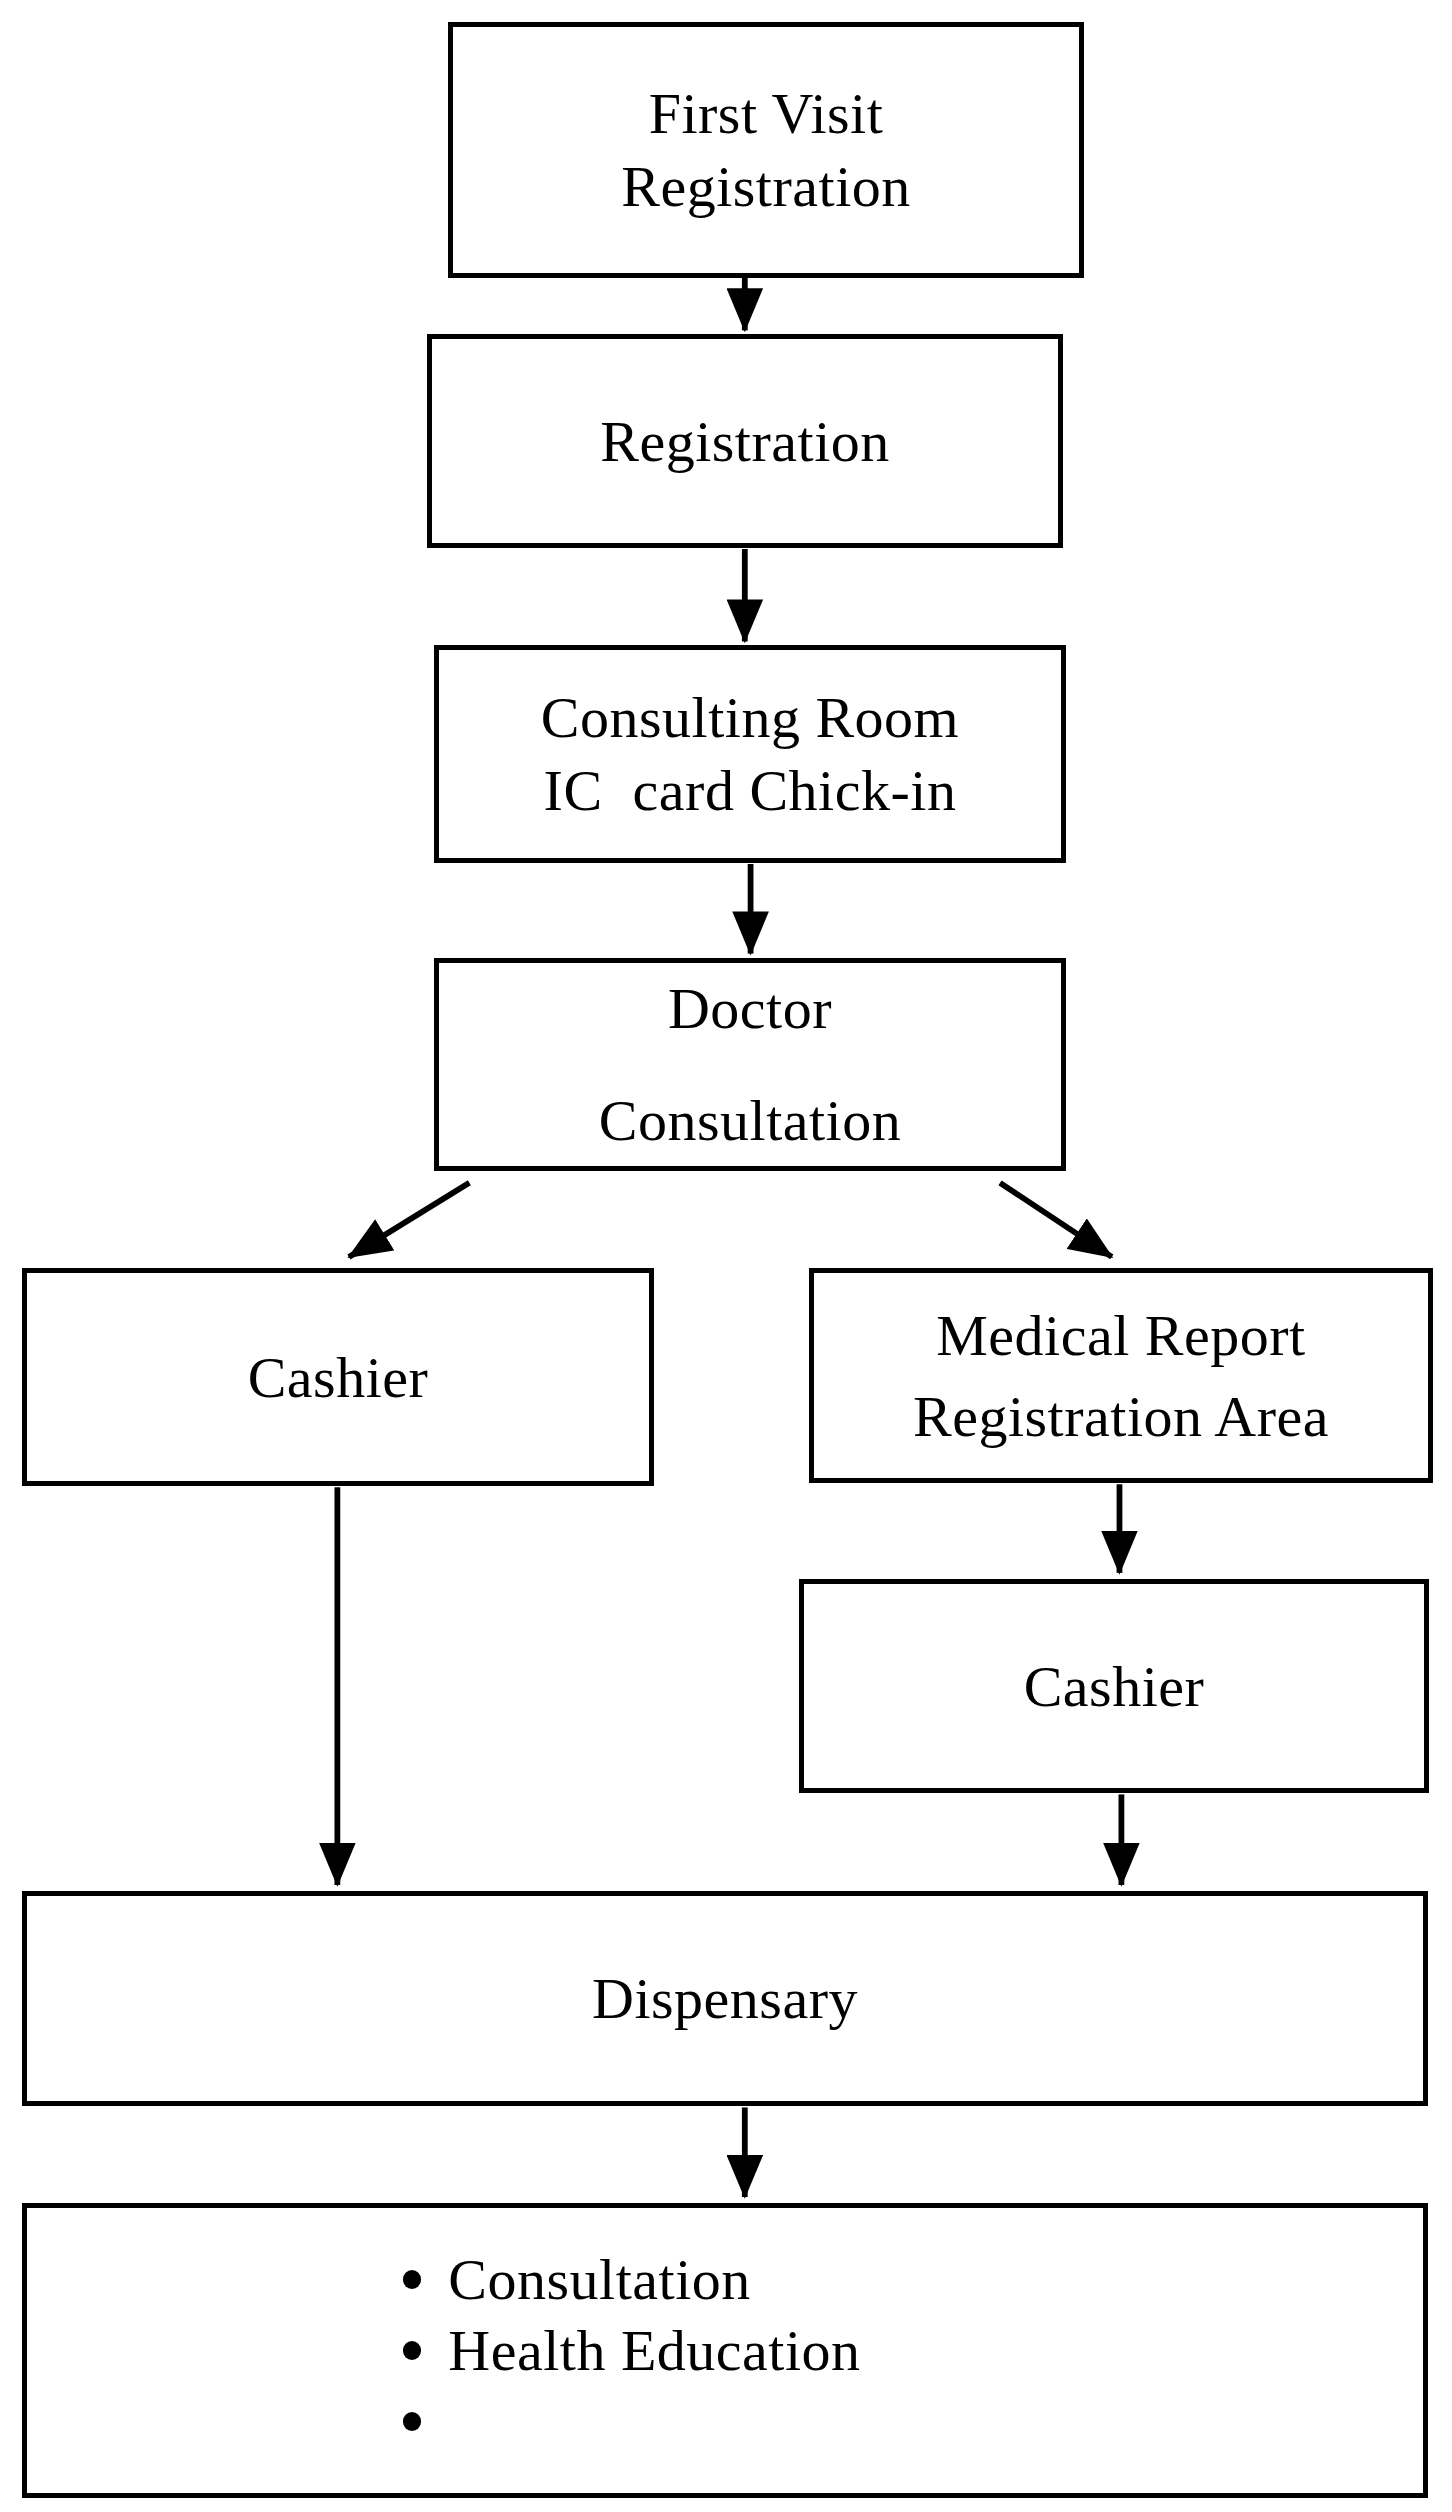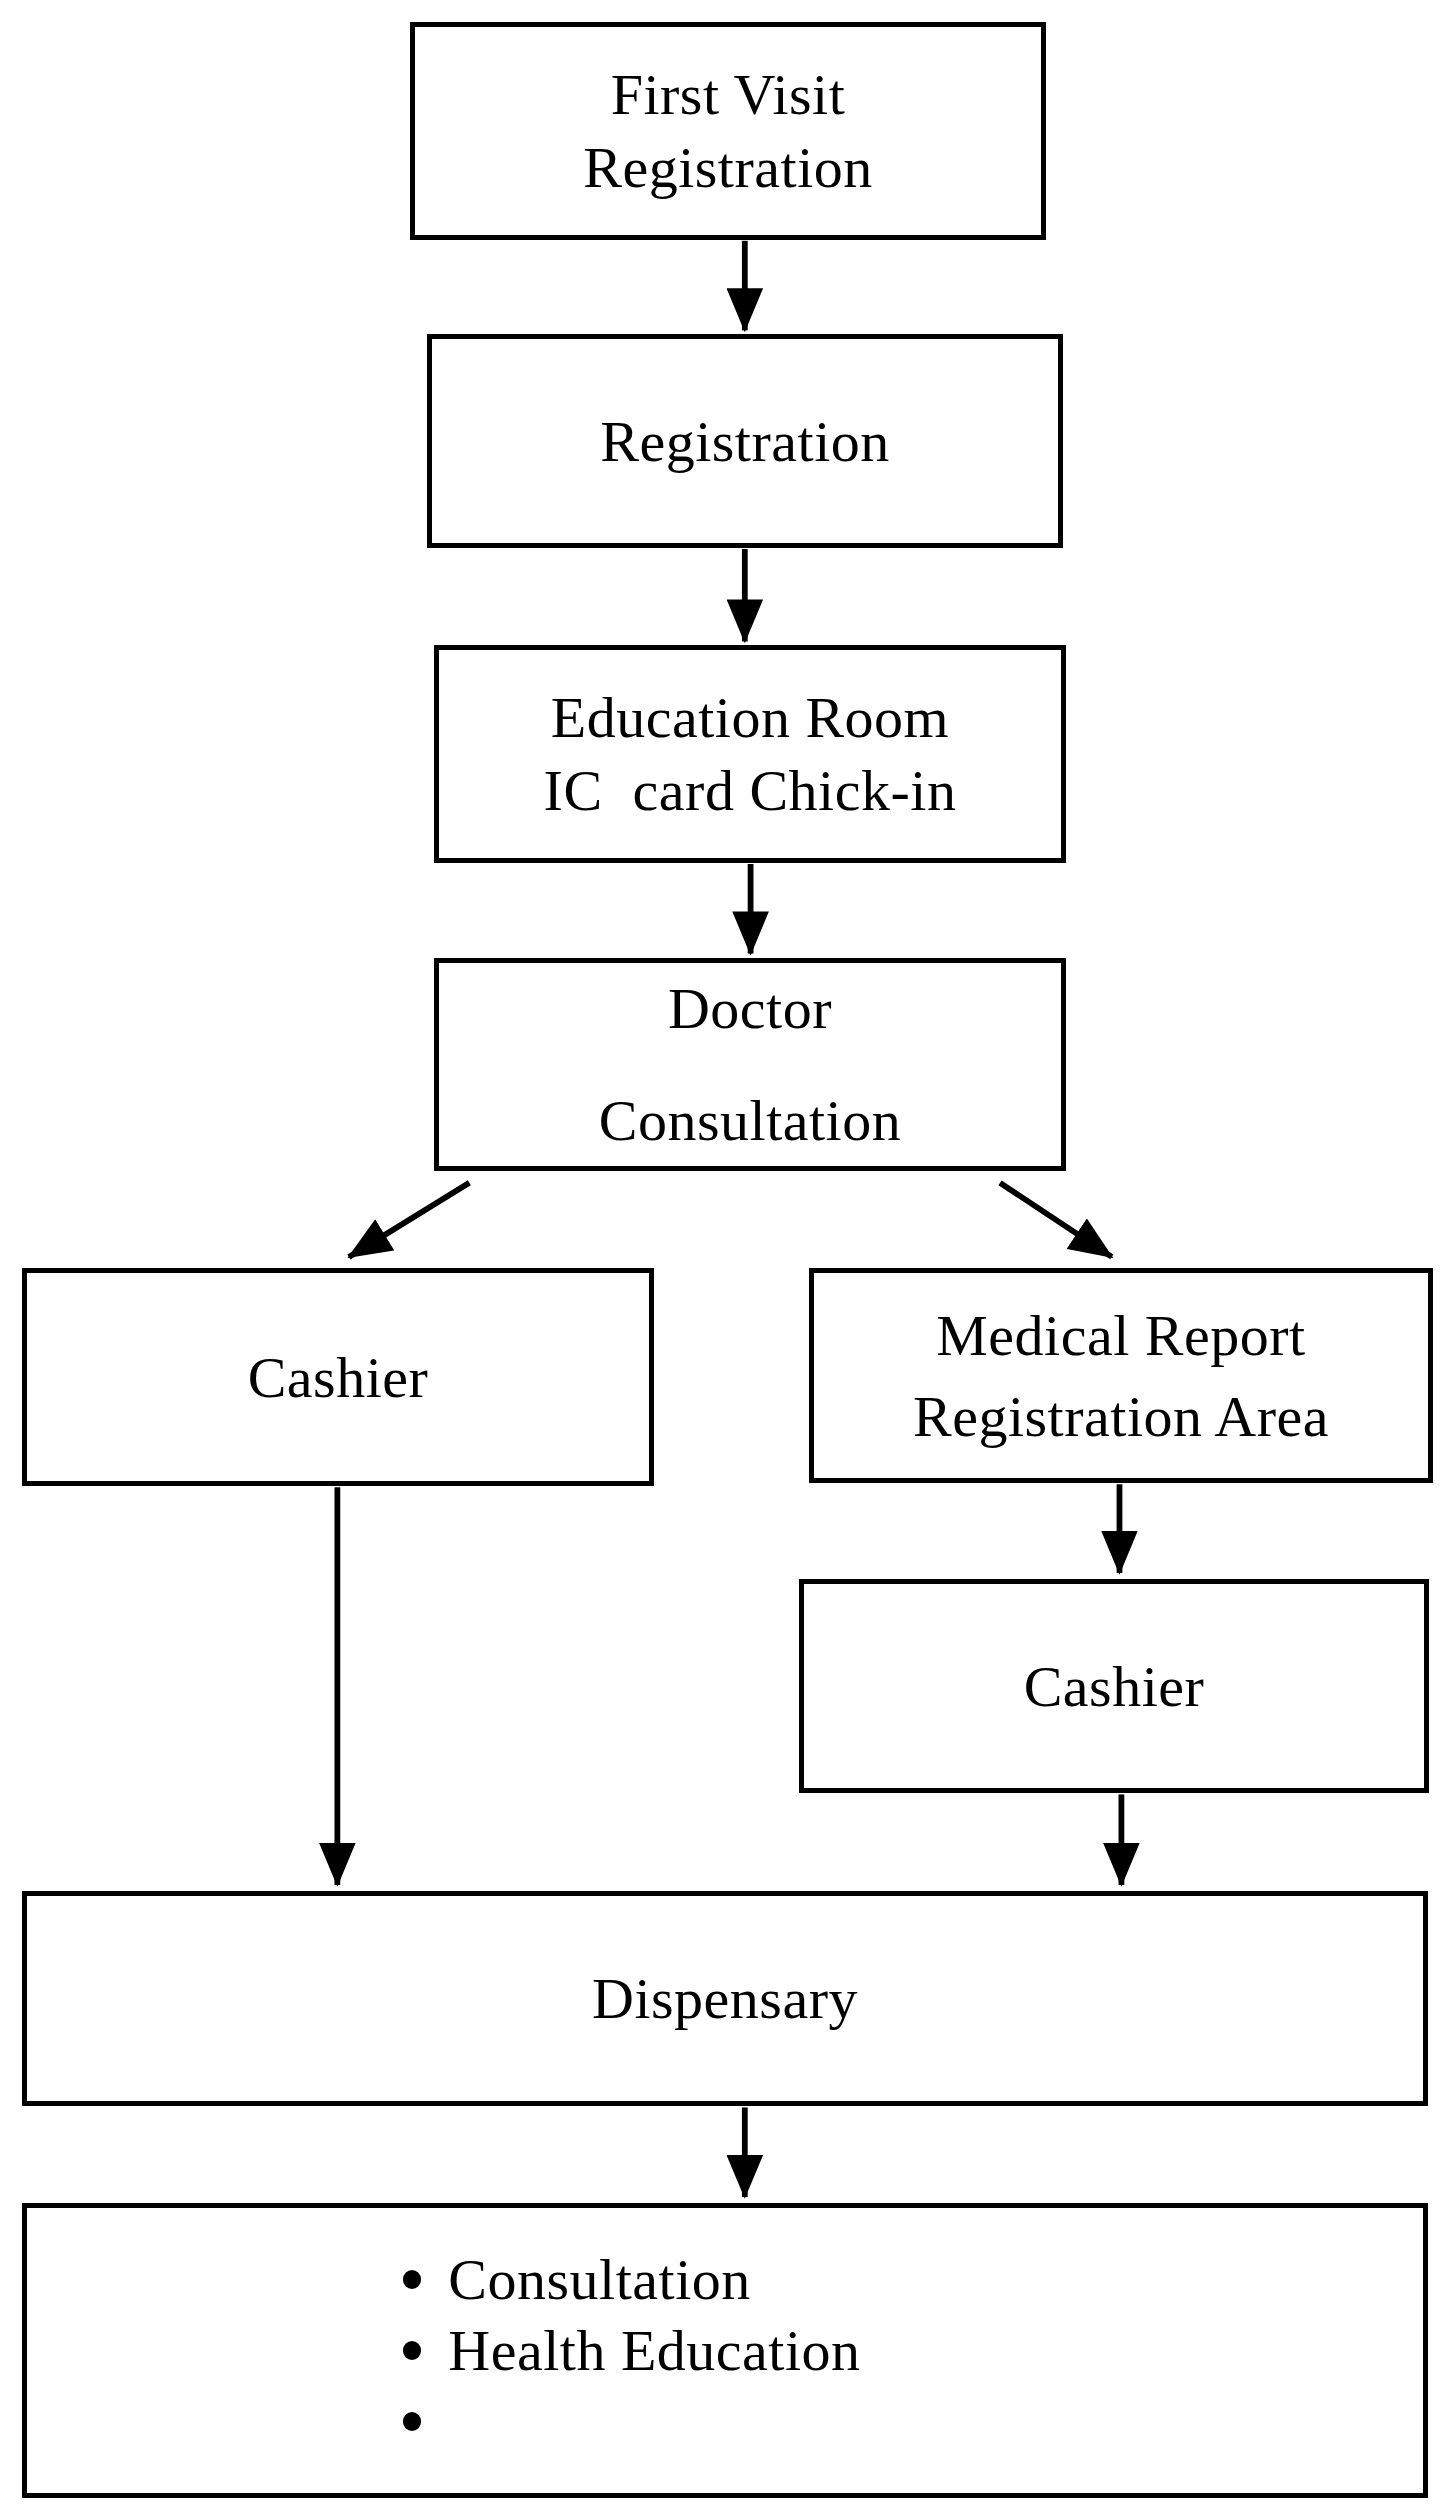--- a/index.html
+++ b/index.html
@@ -78,31 +78,31 @@
     <line x1="773" y1="570" x2="773" y2="666" stroke="#000" stroke-width="6" marker-end="url(#ah)"></line>
     <line x1="779" y1="897" x2="779" y2="990" stroke="#000" stroke-width="6" marker-end="url(#ah)"></line>
     <line x1="487" y1="1228" x2="362" y2="1305" stroke="#000" stroke-width="6" marker-end="url(#ah)"></line>
     <line x1="1038" y1="1228" x2="1154" y2="1305" stroke="#000" stroke-width="6" marker-end="url(#ah)"></line>
     <line x1="1162" y1="1541" x2="1162" y2="1633" stroke="#000" stroke-width="6" marker-end="url(#ah)"></line>
     <line x1="350" y1="1544" x2="350" y2="1957" stroke="#000" stroke-width="6" marker-end="url(#ah)"></line>
     <line x1="1164" y1="1863" x2="1164" y2="1957" stroke="#000" stroke-width="6" marker-end="url(#ah)"></line>
     <line x1="773" y1="2188" x2="773" y2="2281" stroke="#000" stroke-width="6" marker-end="url(#ah)"></line>
   </svg>
 
-  <div class="node" style="left:410px; top:22px; width:636px; height:218px;">
+  <div class="node" style="left:448px; top:22px; width:636px; height:256px;">
     <span class="line">First Visit</span>
     <span class="line">Registration</span>
   </div>
 
   <div class="node" style="left:427px; top:334px; width:636px; height:214px;">
     <span class="line">Registration</span>
   </div>
 
   <div class="node" style="left:434px; top:645px; width:632px; height:218px;">
-    <span class="line">Education Room</span>
+    <span class="line">Consulting Room</span>
     <span class="line">IC  card Chick-in</span>
   </div>
 
   <div class="node" style="left:434px; top:958px; width:632px; height:213px;gap:39px;">
     <span class="line">Doctor</span>
     <span class="line">Consultation</span>
   </div>
 
   <div class="node" style="left:22px; top:1268px; width:632px; height:218px;">
     <span class="line">Cashier</span>

